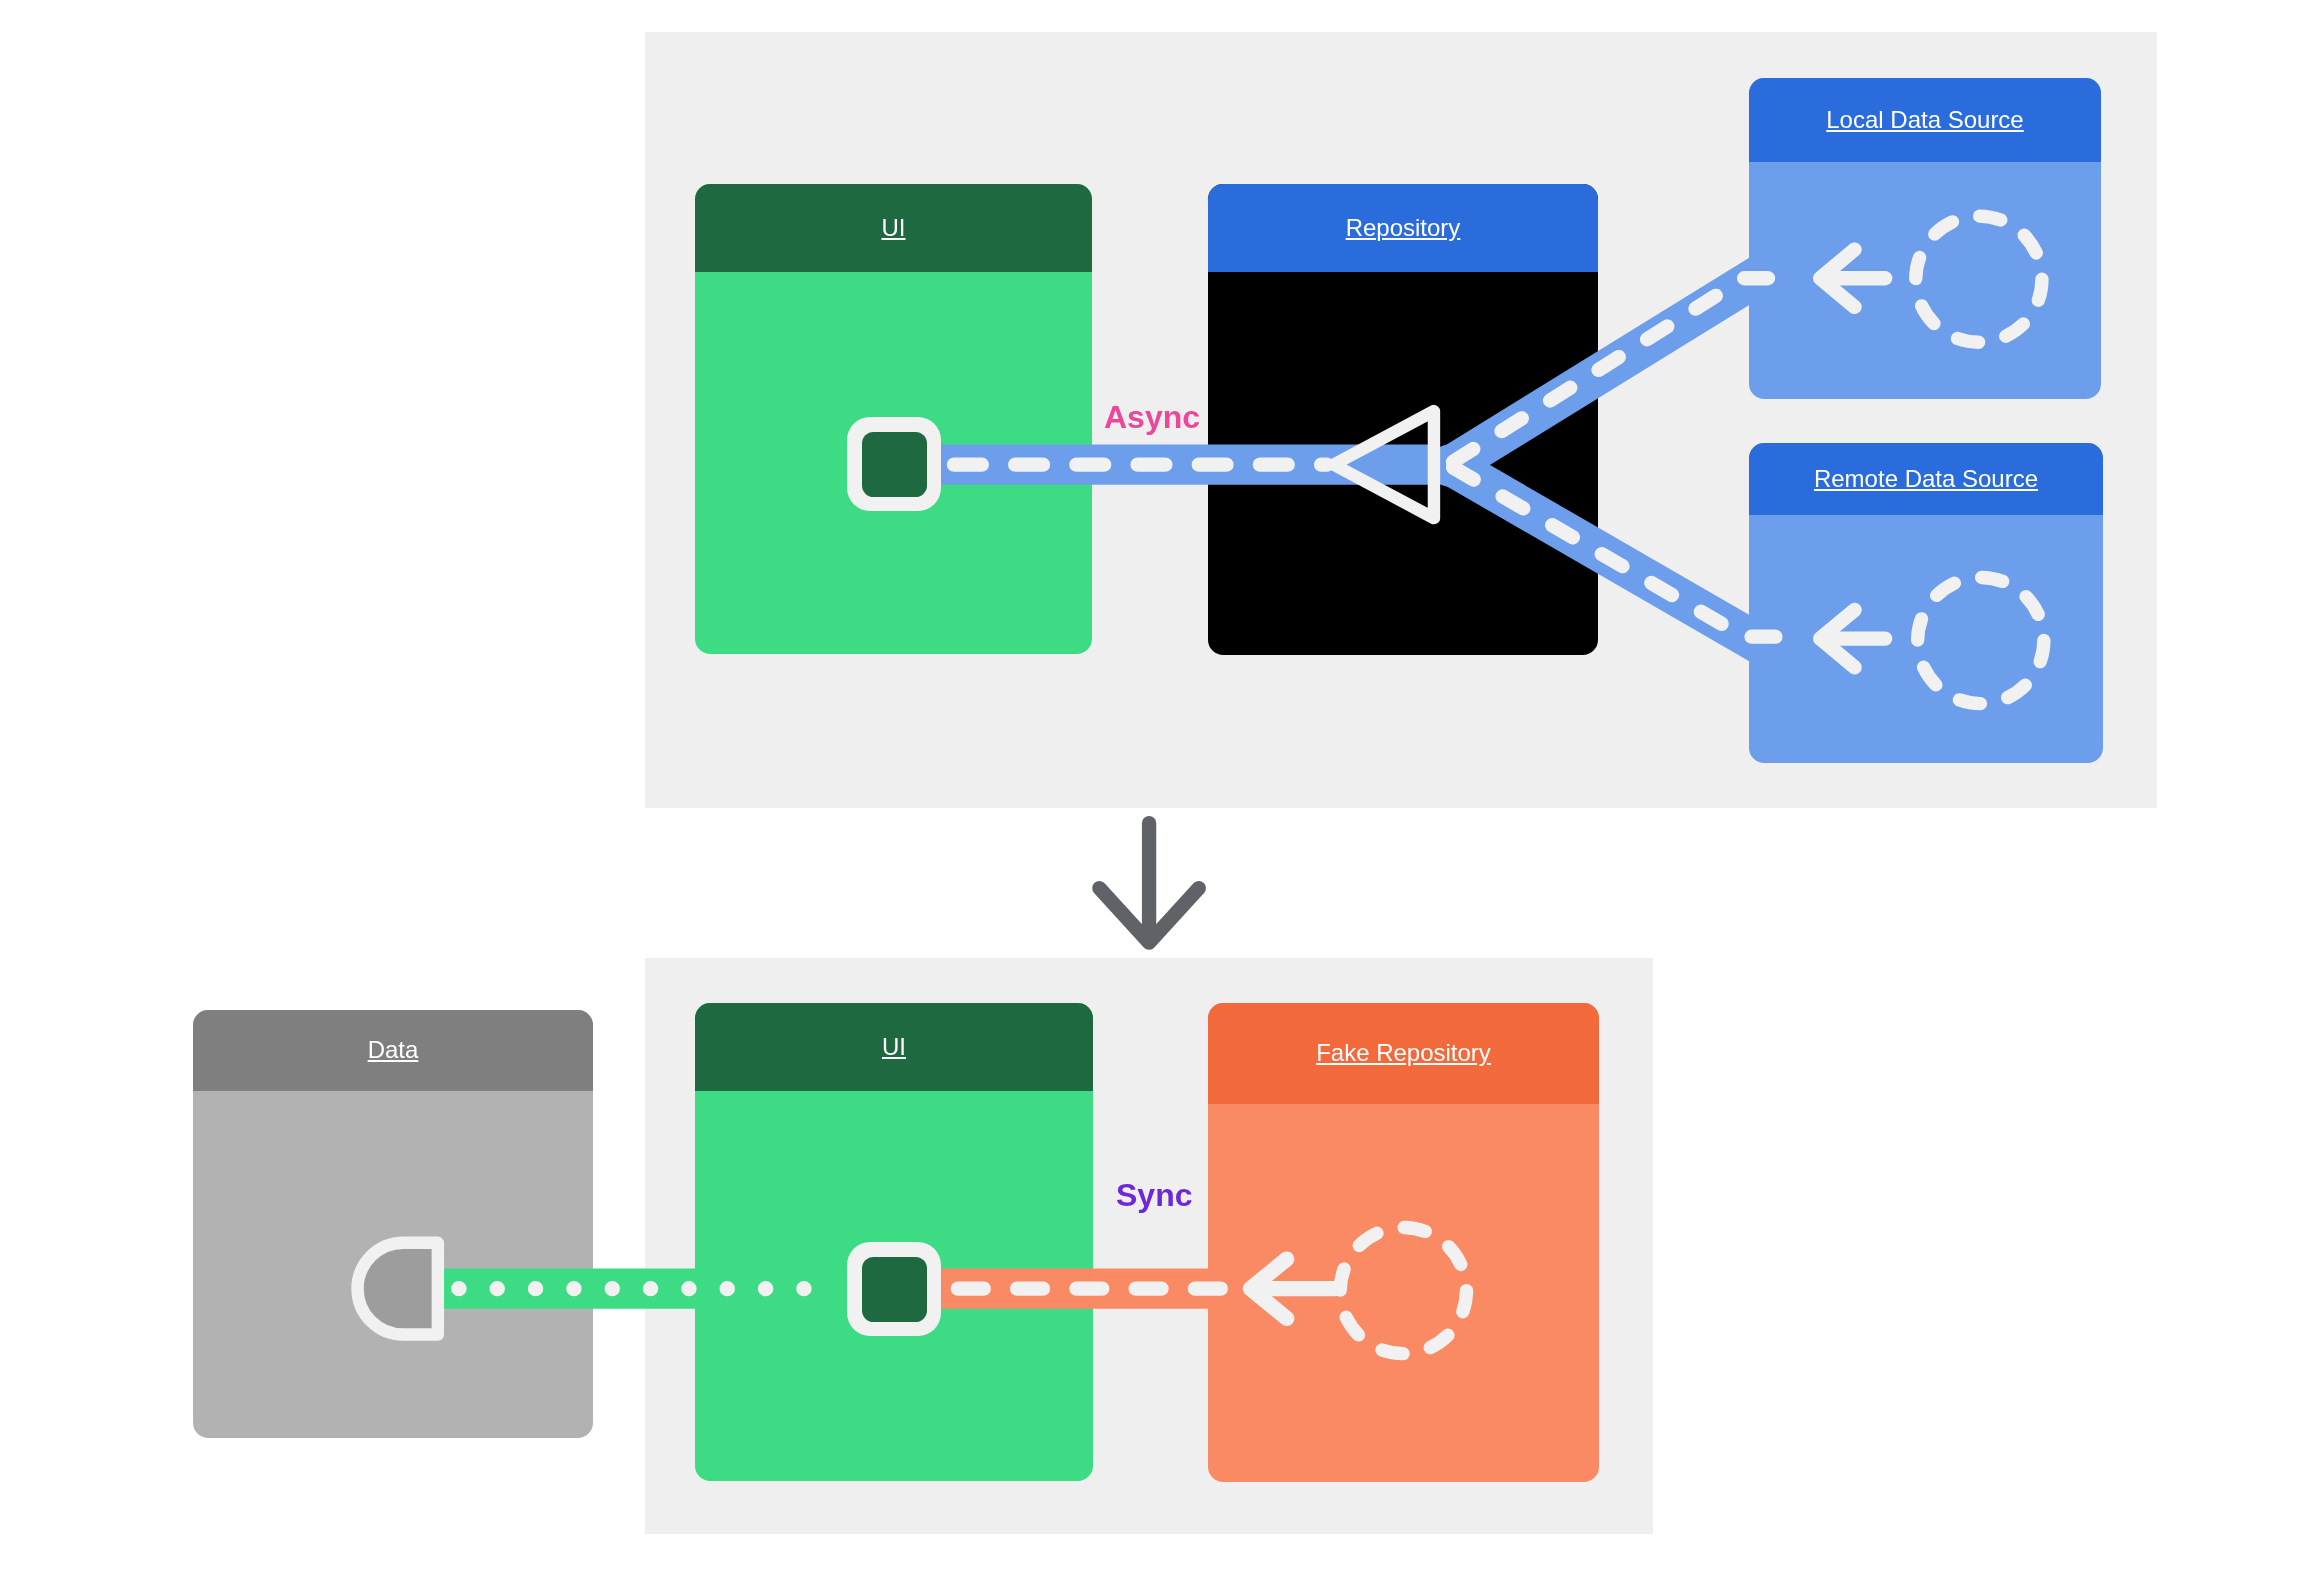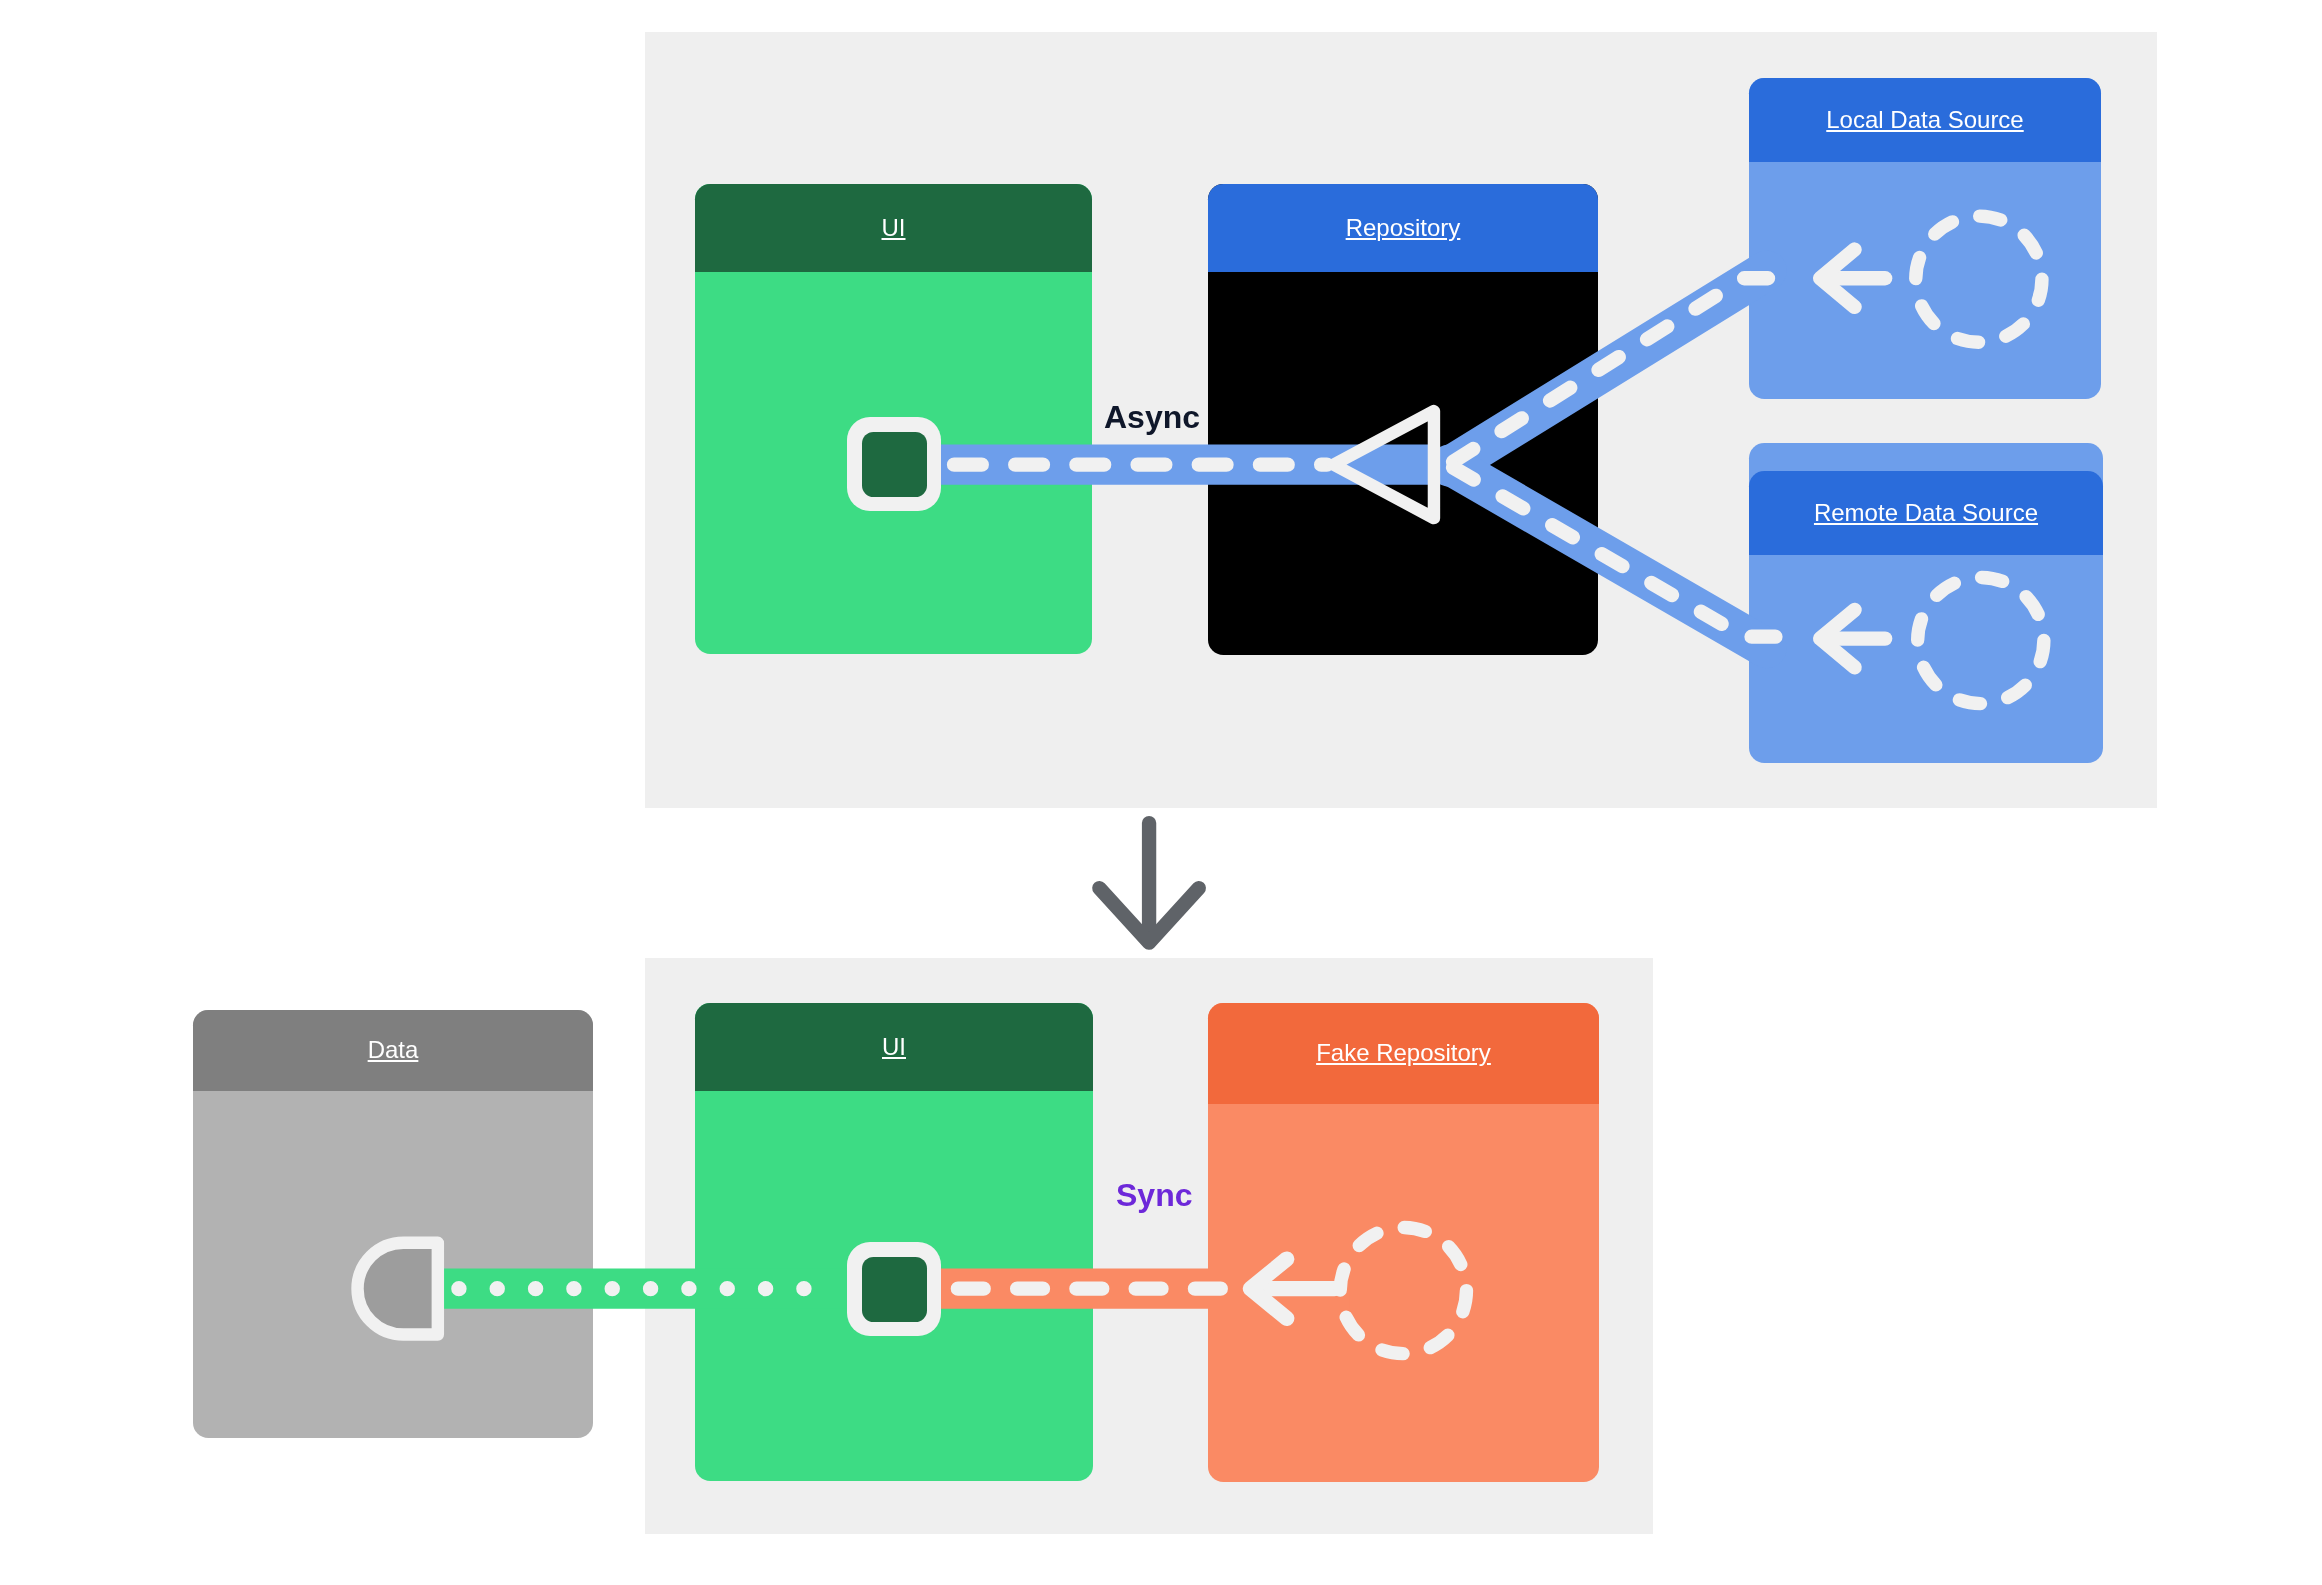--- a/index.html
+++ b/index.html
@@ -45,21 +45,21 @@
   }
 
   
   #card-ui-top        { left: 695px;  top: 184px; width: 397px; height: 470px; background: #3ddc84; }
   #card-ui-top .card-header        { height: 88px; background: #1e6940; }
   #card-repository    { left: 1208px; top: 184px; width: 390px; height: 471px; background: #000000; }
   #card-repository .card-header    { height: 88px; background: #2a6cdb; }
   #card-local-source  { left: 1749px; top: 78px;  width: 352px; height: 321px; background: #6d9eeb; }
   #card-local-source .card-header  { height: 84px; background: #2a6cdb; }
   #card-remote-source { left: 1749px; top: 443px; width: 354px; height: 320px; background: #6d9eeb; }
-  #card-remote-source .card-header { height: 84px; background: #2a6cdb; margin-top: 28px; }
+  #card-remote-source .card-header { height: 72px; background: #2a6cdb; }
 
   
   #card-test          { left: 193px;  top: 1010px; width: 400px; height: 428px; background: #b2b2b2; }
   #card-test .card-header          { height: 81px; background: #7f7f7f; }
   #card-ui-bottom     { left: 695px;  top: 1003px; width: 398px; height: 478px; background: #3ddc84; }
   #card-ui-bottom .card-header     { height: 88px; background: #1e6940; }
   #card-fake-repo     { left: 1208px; top: 1003px; width: 391px; height: 479px; background: #fa8a64; }
   #card-fake-repo .card-header     { height: 101px; background: #f2693c; }
 
   #connector-layer {
@@ -85,21 +85,21 @@
   }
   #ui-square-top    { left: 847px; top: 417px; }
   #ui-square-bottom { left: 847px; top: 1242px; }
 
   .flow-label {
     position: absolute;
     font-size: 32px;
     font-weight: bold;
     z-index: 4;
   }
-  #label-async { left: 1104px; top: 399px;  color: #0f172a; }
+  #label-async { left: 1104px; top: 399px;  color: #ec4899; }
   #label-sync  { left: 1116px; top: 1177px; color: #6d28d9; }
 </style>
 </head>
 <body>
 
 <div id="stage">
 
   <div class="panel" id="panel-top"></div>
   <div class="panel" id="panel-bottom"></div>
 

